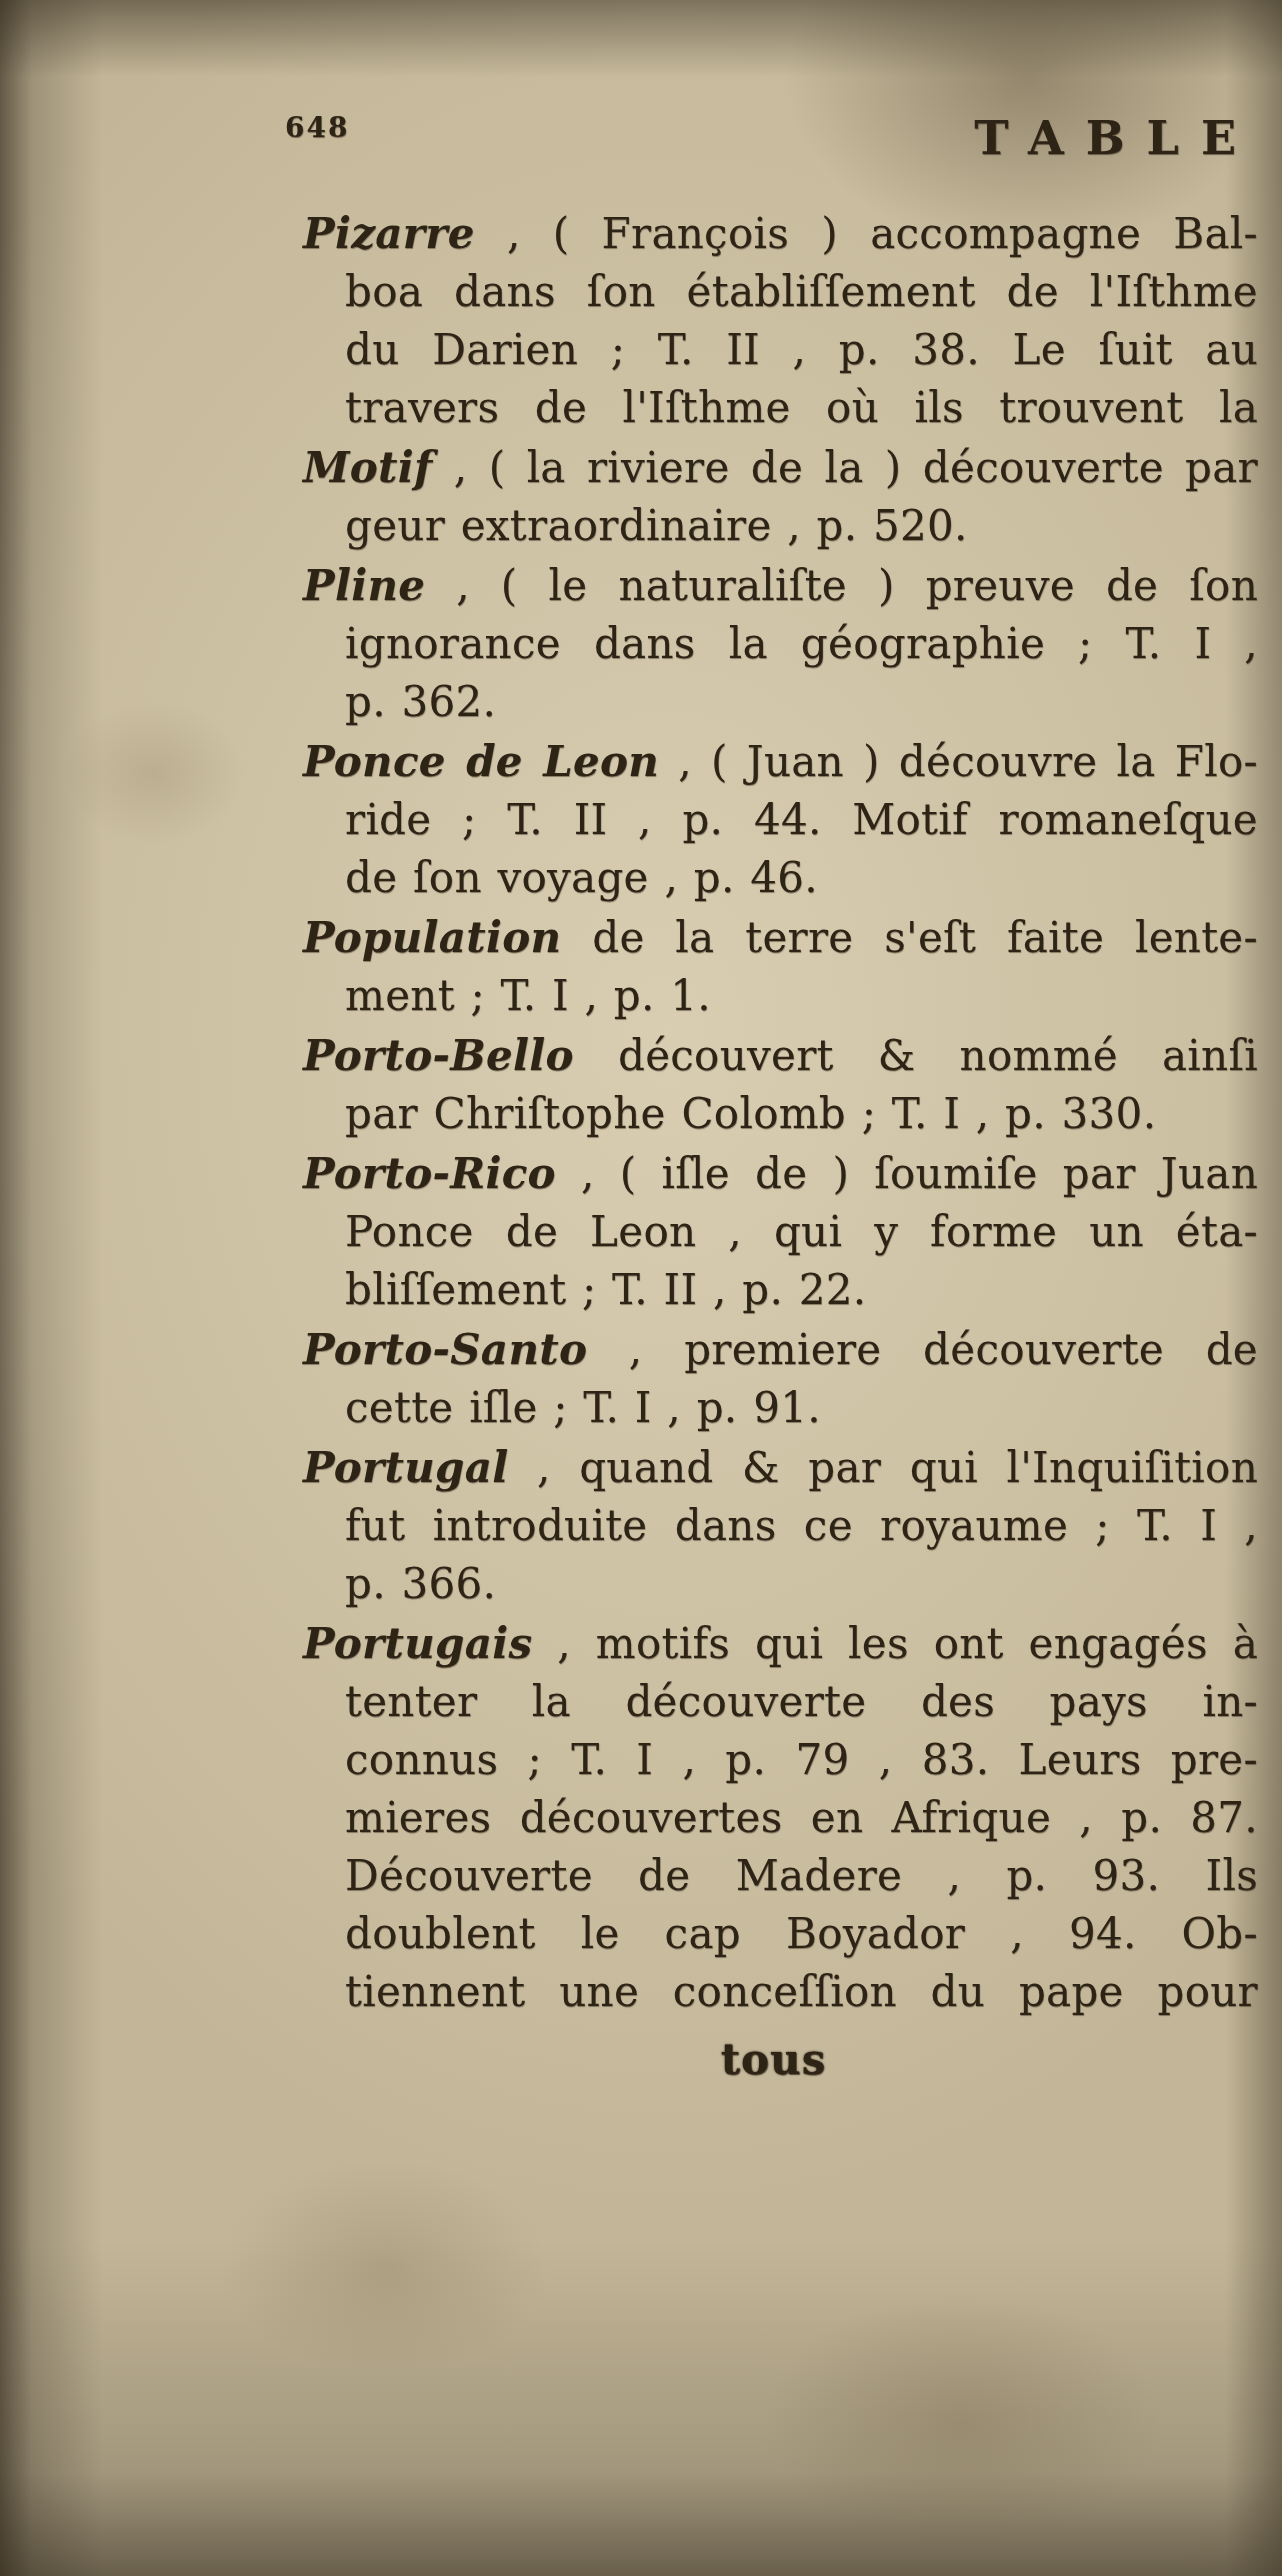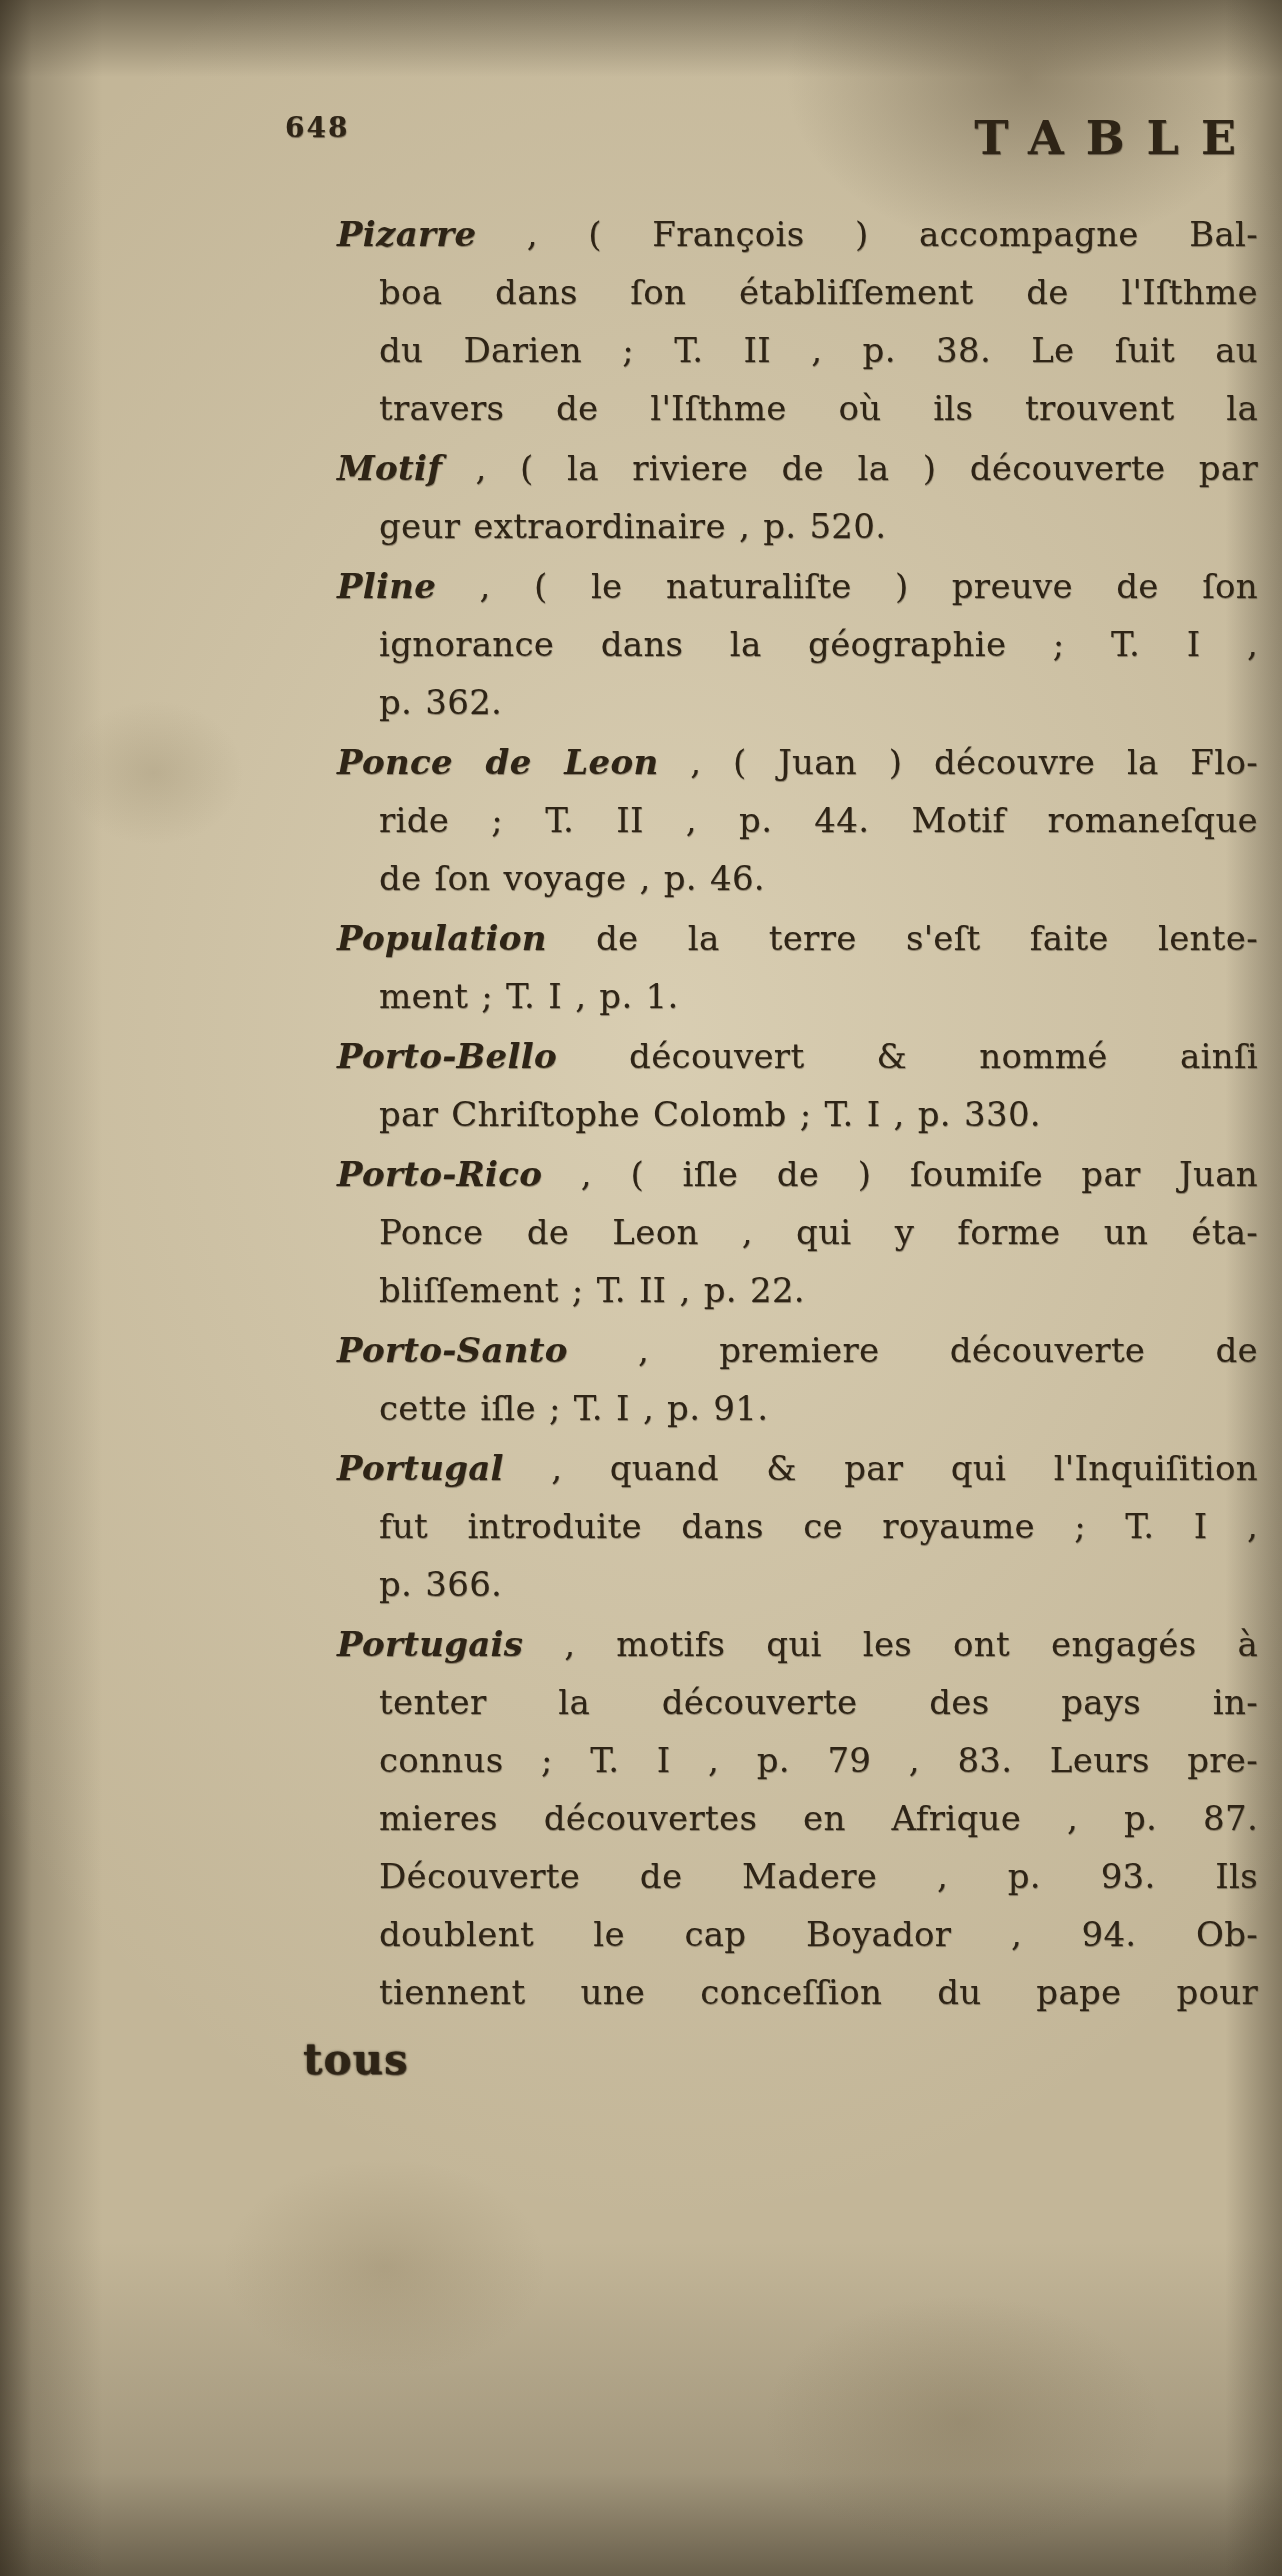--- a/index.html
+++ b/index.html
@@ -56,26 +56,25 @@
     left: 0; right: 0;
     top: 0;
     text-align: right;
     font-size: 46px;
     font-weight: bold;
     letter-spacing: 22px;
     text-indent: 22px;
     text-shadow: 0.6px 0.6px 1px rgba(40,30,18,0.55);
   }
   .entries {
-    font-size: 34px;
+    font-size: 42px;
     line-height: 58px;
     letter-spacing: 0.3px;
     word-spacing: 2px;
     text-shadow: 0.5px 0.5px 0.8px rgba(46,36,22,0.45);
-    margin-left: 34px;
   }
   .entry {
     margin: 0 0 2px 42px; 
   }
   .entry .line {
     text-align: justify;
     text-align-last: justify;
   }
   .entry .line.first {
     margin-left: -42px;
@@ -86,21 +85,21 @@
   .entry .line.last.force-justify {
     text-align-last: justify;
   }
   .entry .head {
     font-style: italic;
     font-weight: bold;
   }
   .catchword {
     margin-top: 14px;
     padding-right: 14px;
-    text-align: left;
+    text-align: center;
     font-size: 42px;
     font-weight: bold;
     letter-spacing: 1px;
     text-shadow: 0 0 2.2px rgba(40,30,18,0.85), 0.8px 0.8px 1px rgba(40,30,18,0.6);
   }
 </style>
 </head>
 <body>
 
 <div class="page">

